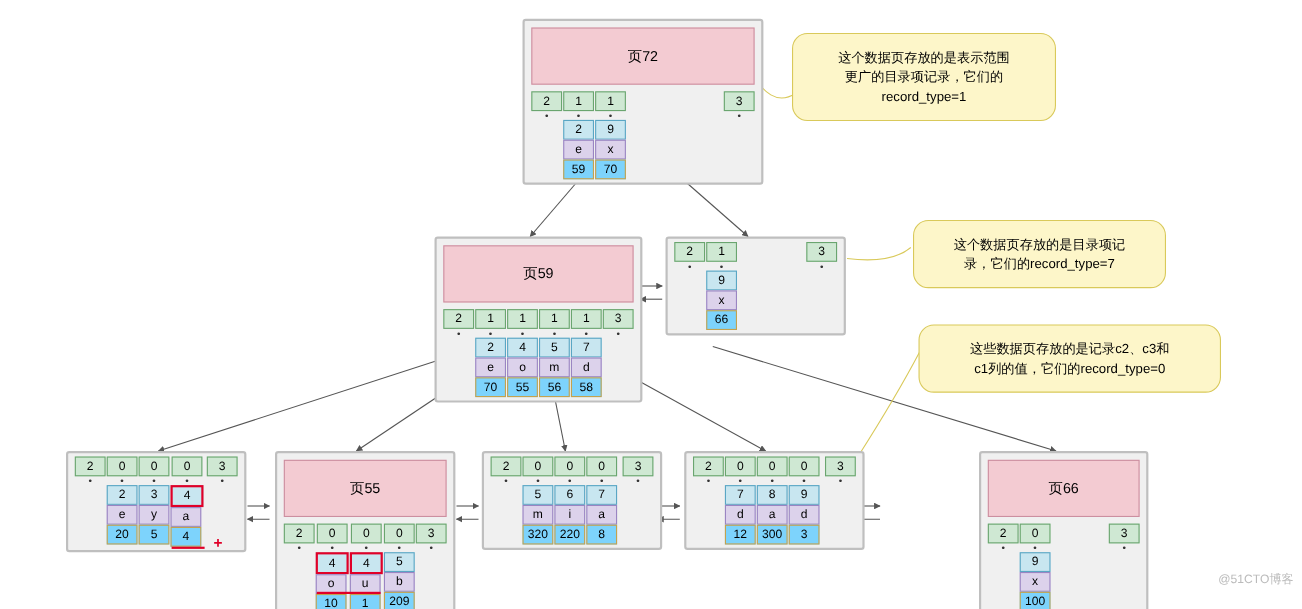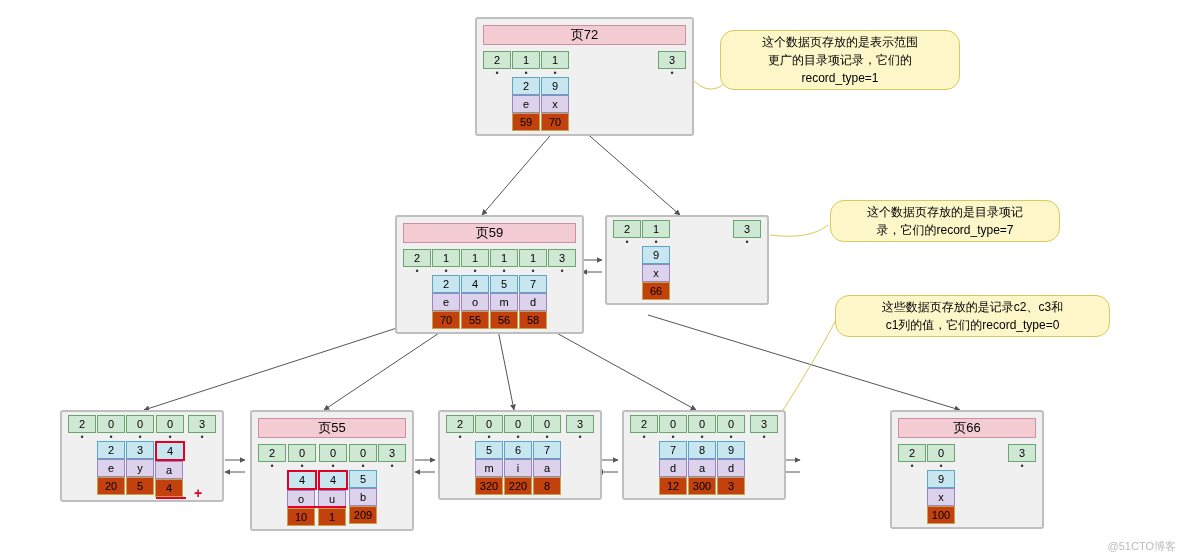--- a/index.html
+++ b/index.html
@@ -1,32 +1,32 @@
 <!DOCTYPE html>
 <html><head>
 <meta charset="utf-8">
 <style>
   body{margin:0;font-family:-apple-system,Arial,sans-serif;font-size:11px;background:#fff;position:relative;width:1184px;height:554px;overflow:hidden}
   svg.lines{position:absolute;top:0;left:0;width:1184px;height:554px;pointer-events:none}
   .page{position:absolute;background:#f0f0f0;border:2px solid #bfbfbf;border-radius:3px}
-  .page-title{background:#f3cbd2;border:1px solid #cc8fa0;text-align:center;padding:0 0;margin:6px;font-size:13px}
+  .page-title{background:#f3cbd2;border:1px solid #cc8fa0;text-align:center;padding:16px 0;margin:6px;font-size:13px}
   .row{display:flex;gap:1px;margin:3px 6px;align-items:flex-start;position:relative}
   .hdr{display:flex;flex-direction:column;align-items:center}
   .cell{width:26px;height:16px;display:flex;align-items:center;justify-content:center;border:1px solid #666}
   .green{background:#cfe8d3;border-color:#6aa56f}
   .blue{background:#c8e6f0;border-color:#5aa6c4}
   .purple{background:#dcd2eb;border-color:#9a85c2}
-  .orange{background:#c2410c;border-color:#c4a24e}
+  .orange{background:#7dd3fc;border-color:#c4a24e}
   .tail{width:26px;height:16px;border:1px solid #6aa56f;background:#cfe8d3;display:flex;align-items:center;justify-content:center;margin-left:auto}
   .tail-wrap{display:flex;flex-direction:column;align-items:center;margin-left:auto}
   .dot{font-size:9px;line-height:8px;height:8px;color:#333}
   .stack{display:flex;flex-direction:column}
   .spacer{flex:1;min-width:20px}
-  .callout{position:absolute;background:#fdf6c9;border:1px solid #d9c95a;border-radius:14px;padding:2px 14px;font-size:12px;line-height:1.5;text-align:center;white-space:pre-line}
-  .watermark{position:absolute;right:8px;bottom:0;color:#bbb;font-size:11px}
+  .callout{position:absolute;background:#fdf6c9;border:1px solid #d9c95a;border-radius:14px;padding:12px 14px;font-size:12px;line-height:1.5;text-align:center;white-space:pre-line}
+  .watermark{position:absolute;right:8px;bottom:20px;color:#bbb;font-size:11px}
   .redbox{border:2px solid #e00028!important}
   .redplus{color:#e00028;font-weight:bold;font-size:14px;margin-left:4px}
   .redline{position:absolute;height:2px;background:#e00028}
 </style>
 </head>
 <body>
 
 <svg class="lines">
   <defs>
       <marker id="ah" viewBox="0 0 10 10" refX="9" refY="5" markerWidth="6" markerHeight="6" orient="auto">

